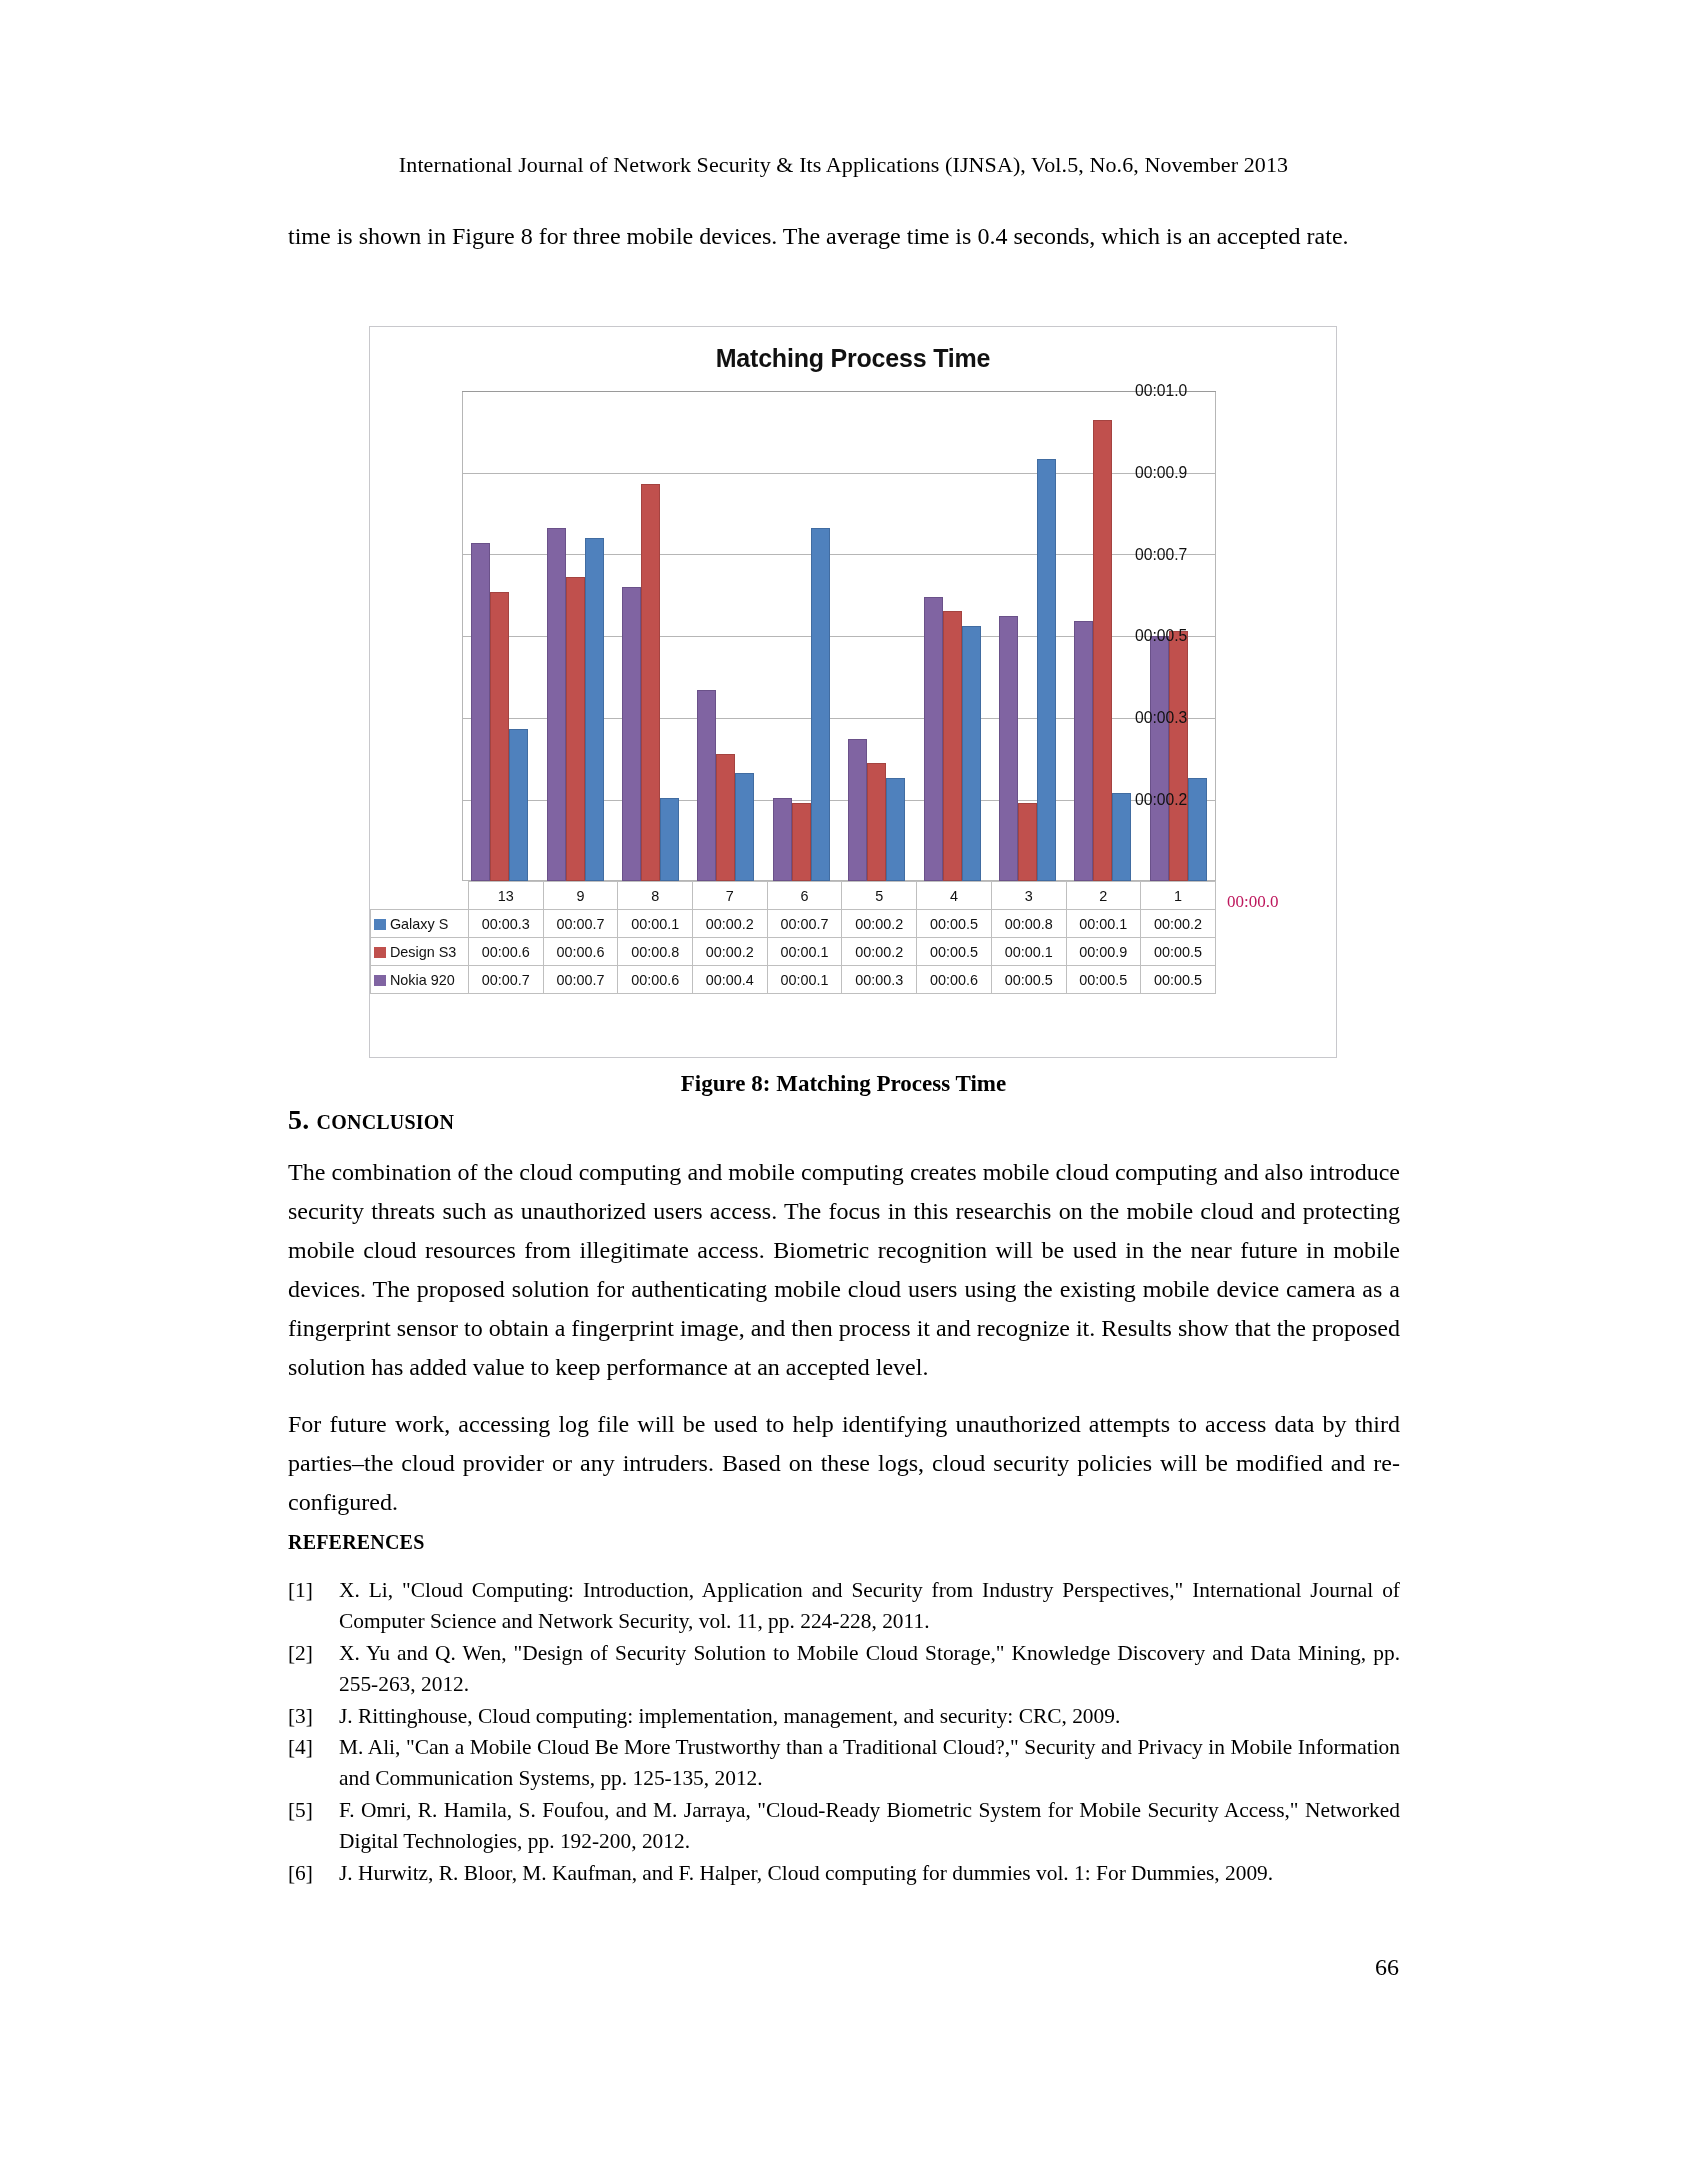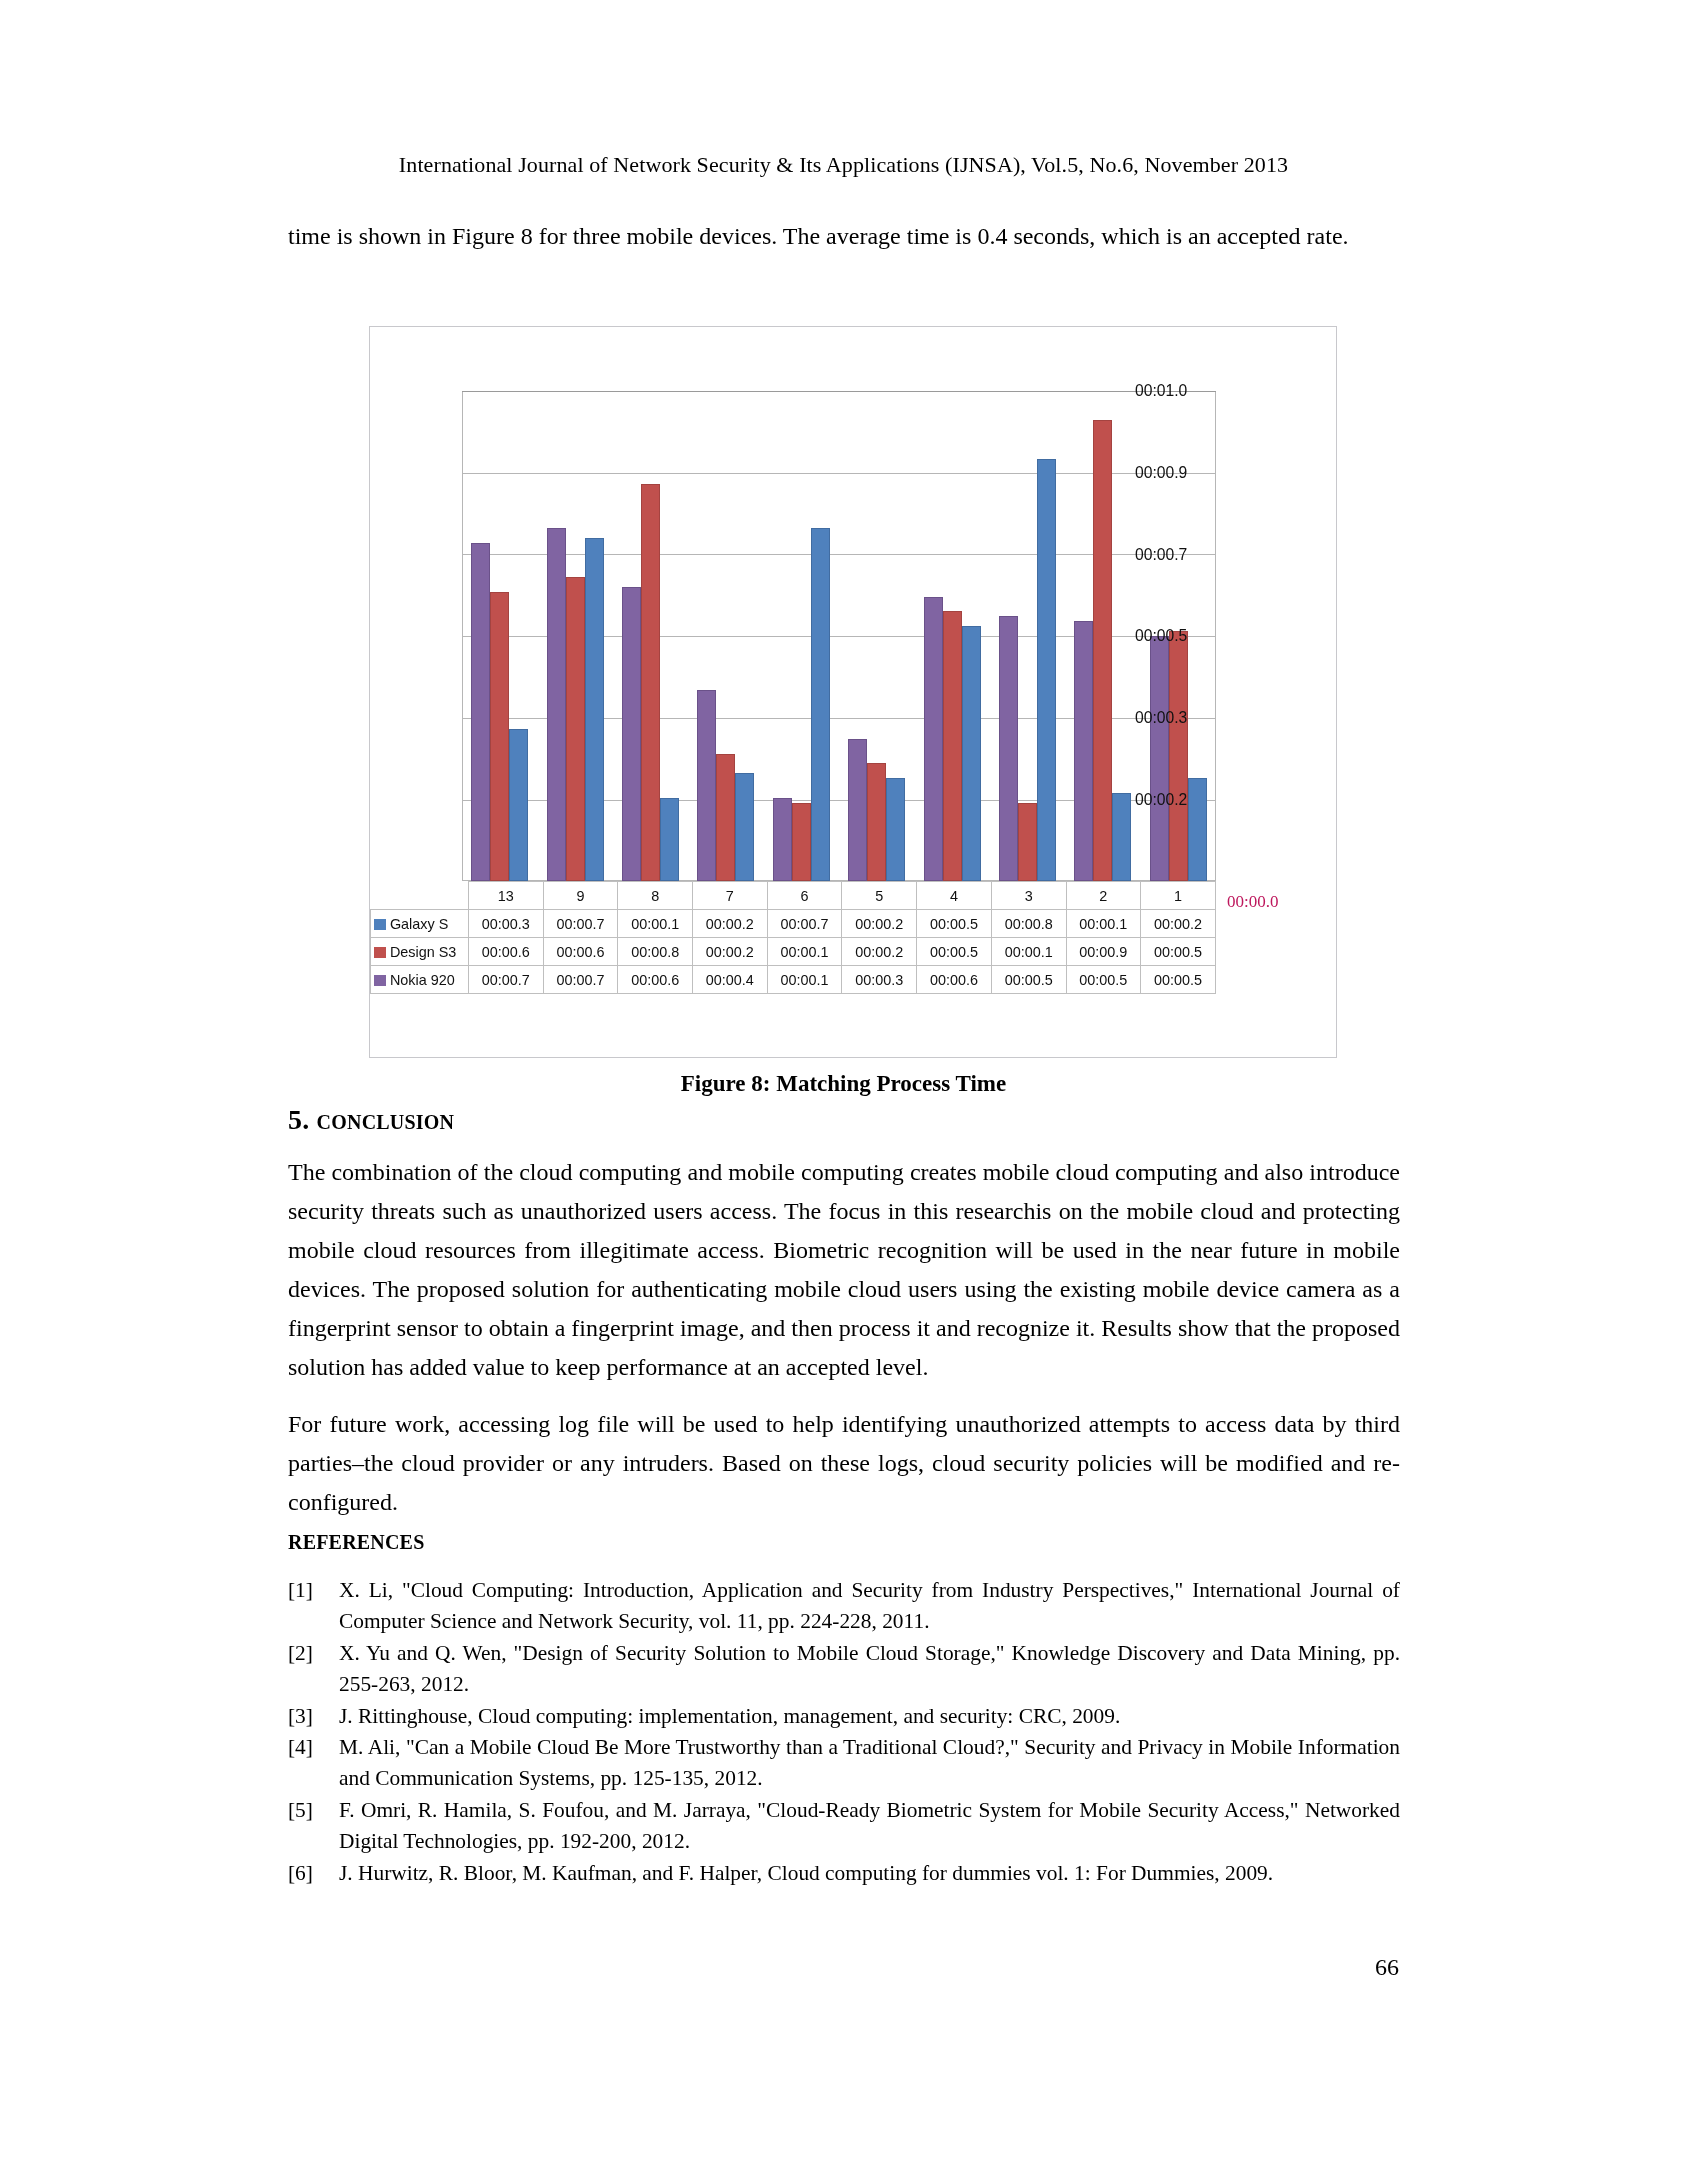--- a/index.html
+++ b/index.html
@@ -204,20 +204,21 @@
 <div class="page">
 
   <div class="running-head">International Journal of Network Security &amp; Its Applications (IJNSA), Vol.5, No.6, November 2013</div>
 
   <div class="col intro">
     <div class="para">time is shown in Figure 8 for three mobile devices. The average time is 0.4 seconds, which is an accepted rate.</div>
   </div>
 
   <div class="figure-wrap">
 
+    <div class="chart-title">Matching Process Time</div>
 
     <div class="plot">
       <div class="plot-frame"></div>
       <div id="gridlines">
           <div class="gridline top" style="top: 0px;"></div>
           <div class="gridline" style="top: 82px;"></div>
           <div class="gridline" style="top: 163px;"></div>
           <div class="gridline" style="top: 245px;"></div>
           <div class="gridline" style="top: 327px;"></div>
           <div class="gridline" style="top: 409px;"></div>

